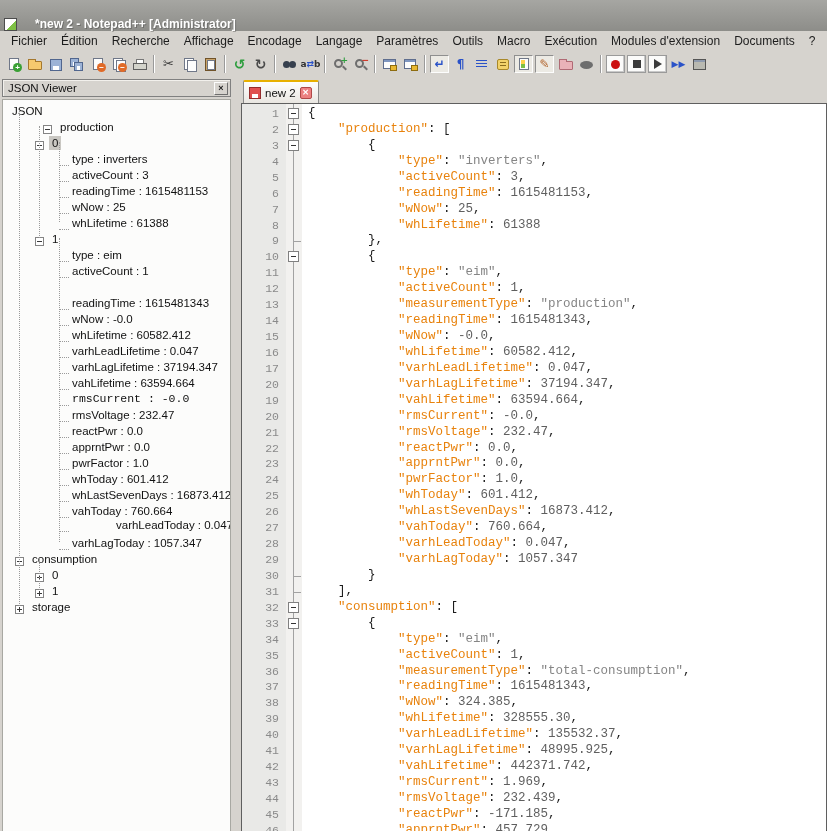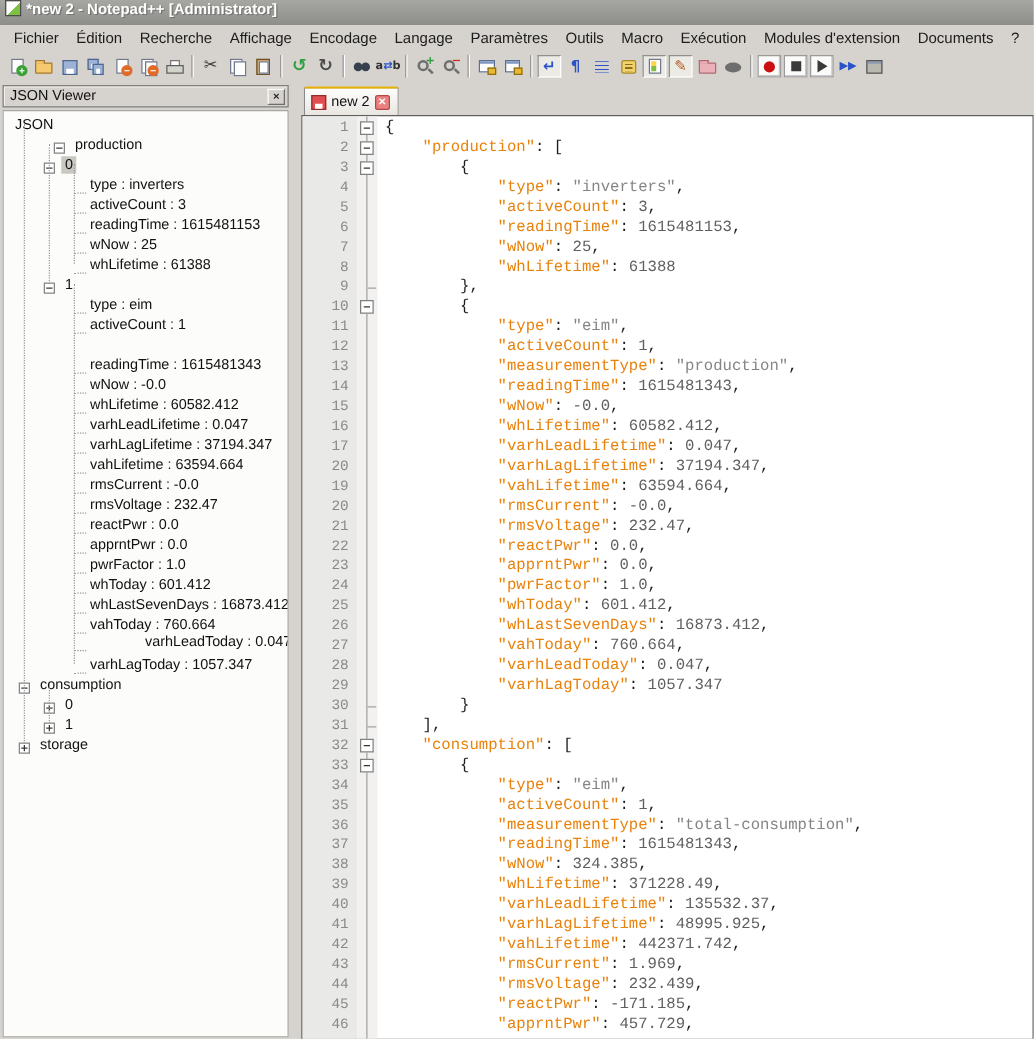--- a/index.html
+++ b/index.html
@@ -1,21 +1,21 @@
 <!DOCTYPE html>
 <html><head>
 <meta charset="utf-8">
 <style>
   html,body{margin:0;padding:0;width:827px;height:831px;overflow:hidden;
     background:#d6d3ce;font-family:"Liberation Sans",sans-serif;-webkit-font-smoothing:antialiased;}
   *{box-sizing:border-box;}
 
   
-  .titlebar{height:20px;background:linear-gradient(180deg,#a6a6a2,#8d8d89);
-    display:flex;align-items:flex-start;padding-left:4px;gap:4px;}
+  .titlebar{height:31px;background:linear-gradient(180deg,#a6a6a2,#8d8d89);
+    display:flex;align-items:flex-end;padding-left:4px;gap:18px;}
   .titlebar .np-icon{width:13px;height:13px;background:linear-gradient(135deg,#fff 55%,#7ec044 55%);
     border:1px solid #4c4c4c;flex:0 0 auto;}
   .titlebar .title-text{color:#fff;font-size:12px;font-weight:bold;white-space:nowrap;
     text-shadow:1px 1px 0 rgba(0,0,0,.25);}
 
   
   .menubar{height:20px;display:flex;align-items:center;padding-left:4px;font-size:12px;color:#1c1c1c;}
   .menu-item{padding:2px 7px;white-space:nowrap;cursor:default;}
 
   
@@ -325,21 +325,21 @@
             <span class="tlabel">varhLeadLifetime : 0.047</span>
           </div>
           <div class="trow" style="top: 256px; left: 56px;">
             <span class="tstub"></span>
             <span class="tlabel">varhLagLifetime : 37194.347</span>
           </div>
           <div class="trow" style="top: 272px; left: 56px;">
             <span class="tstub"></span>
             <span class="tlabel">vahLifetime : 63594.664</span>
           </div>
-          <div class="trow" style="top: 288px; left: 56px;">
+          <div class="trow" style="top: 288px; left: 56px; font-family: Liberation Mono, monospace;">
             <span class="tstub"></span>
             <span class="tlabel">rmsCurrent : -0.0</span>
           </div>
           <div class="trow" style="top: 304px; left: 56px;">
             <span class="tstub"></span>
             <span class="tlabel">rmsVoltage : 232.47</span>
           </div>
           <div class="trow" style="top: 320px; left: 56px;">
             <span class="tstub"></span>
             <span class="tlabel">reactPwr : 0.0</span>
@@ -500,21 +500,21 @@
           <div class="cl" style="top: 448.04px;"><span class="tk-p">            </span><span class="tk-k">"varhLagToday"</span><span class="tk-p">: </span><span class="tk-n">1057.347</span></div>
           <div class="cl" style="top: 463.97px;"><span class="tk-p">        </span><span class="tk-p">}</span></div>
           <div class="cl" style="top: 479.9px;"><span class="tk-p">    </span><span class="tk-p">],</span></div>
           <div class="cl" style="top: 495.83px;"><span class="tk-p">    </span><span class="tk-k">"consumption"</span><span class="tk-p">: [</span></div>
           <div class="cl" style="top: 511.76px;"><span class="tk-p">        </span><span class="tk-p">{</span></div>
           <div class="cl" style="top: 527.69px;"><span class="tk-p">            </span><span class="tk-k">"type"</span><span class="tk-p">: </span><span class="tk-s">"eim"</span><span class="tk-p">,</span></div>
           <div class="cl" style="top: 543.62px;"><span class="tk-p">            </span><span class="tk-k">"activeCount"</span><span class="tk-p">: </span><span class="tk-n">1</span><span class="tk-p">,</span></div>
           <div class="cl" style="top: 559.55px;"><span class="tk-p">            </span><span class="tk-k">"measurementType"</span><span class="tk-p">: </span><span class="tk-s">"total-consumption"</span><span class="tk-p">,</span></div>
           <div class="cl" style="top: 575.48px;"><span class="tk-p">            </span><span class="tk-k">"readingTime"</span><span class="tk-p">: </span><span class="tk-n">1615481343</span><span class="tk-p">,</span></div>
           <div class="cl" style="top: 591.41px;"><span class="tk-p">            </span><span class="tk-k">"wNow"</span><span class="tk-p">: </span><span class="tk-n">324.385</span><span class="tk-p">,</span></div>
-          <div class="cl" style="top: 607.34px;"><span class="tk-p">            </span><span class="tk-k">"whLifetime"</span><span class="tk-p">: </span><span class="tk-n">371228.49</span><span class="tk-p">,</span></div>
+          <div class="cl" style="top: 607.34px;"><span class="tk-p">            </span><span class="tk-k">"whLifetime"</span><span class="tk-p">: </span><span class="tk-n">328555.30</span><span class="tk-p">,</span></div>
           <div class="cl" style="top: 623.27px;"><span class="tk-p">            </span><span class="tk-k">"varhLeadLifetime"</span><span class="tk-p">: </span><span class="tk-n">135532.37</span><span class="tk-p">,</span></div>
           <div class="cl" style="top: 639.2px;"><span class="tk-p">            </span><span class="tk-k">"varhLagLifetime"</span><span class="tk-p">: </span><span class="tk-n">48995.925</span><span class="tk-p">,</span></div>
           <div class="cl" style="top: 655.13px;"><span class="tk-p">            </span><span class="tk-k">"vahLifetime"</span><span class="tk-p">: </span><span class="tk-n">442371.742</span><span class="tk-p">,</span></div>
           <div class="cl" style="top: 671.06px;"><span class="tk-p">            </span><span class="tk-k">"rmsCurrent"</span><span class="tk-p">: </span><span class="tk-n">1.969</span><span class="tk-p">,</span></div>
           <div class="cl" style="top: 686.99px;"><span class="tk-p">            </span><span class="tk-k">"rmsVoltage"</span><span class="tk-p">: </span><span class="tk-n">232.439</span><span class="tk-p">,</span></div>
           <div class="cl" style="top: 702.92px;"><span class="tk-p">            </span><span class="tk-k">"reactPwr"</span><span class="tk-p">: </span><span class="tk-n">-171.185</span><span class="tk-p">,</span></div>
           <div class="cl" style="top: 718.85px;"><span class="tk-p">            </span><span class="tk-k">"apprntPwr"</span><span class="tk-p">: </span><span class="tk-n">457.729</span><span class="tk-p">,</span></div>
         </div>
     </div>
   </div>

